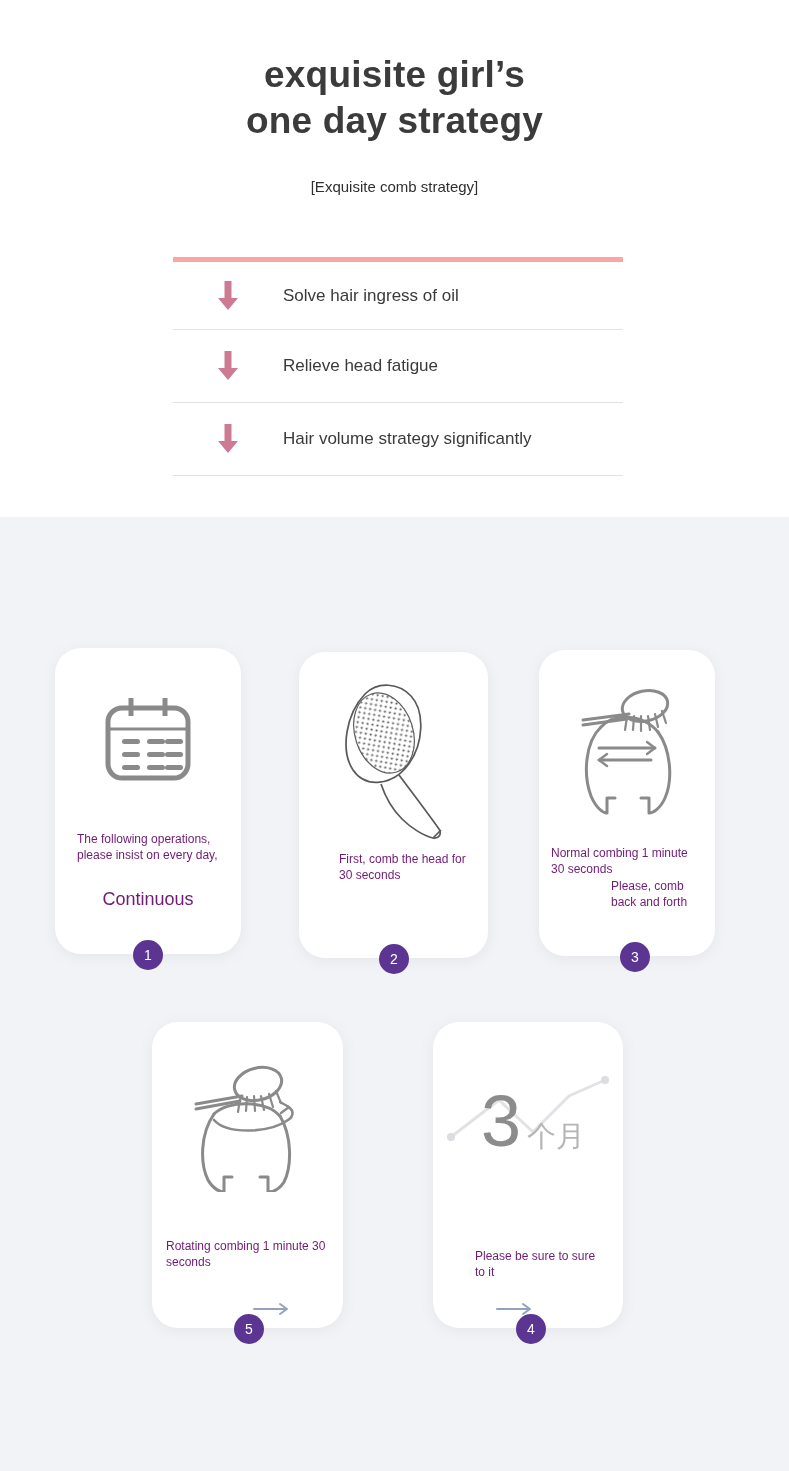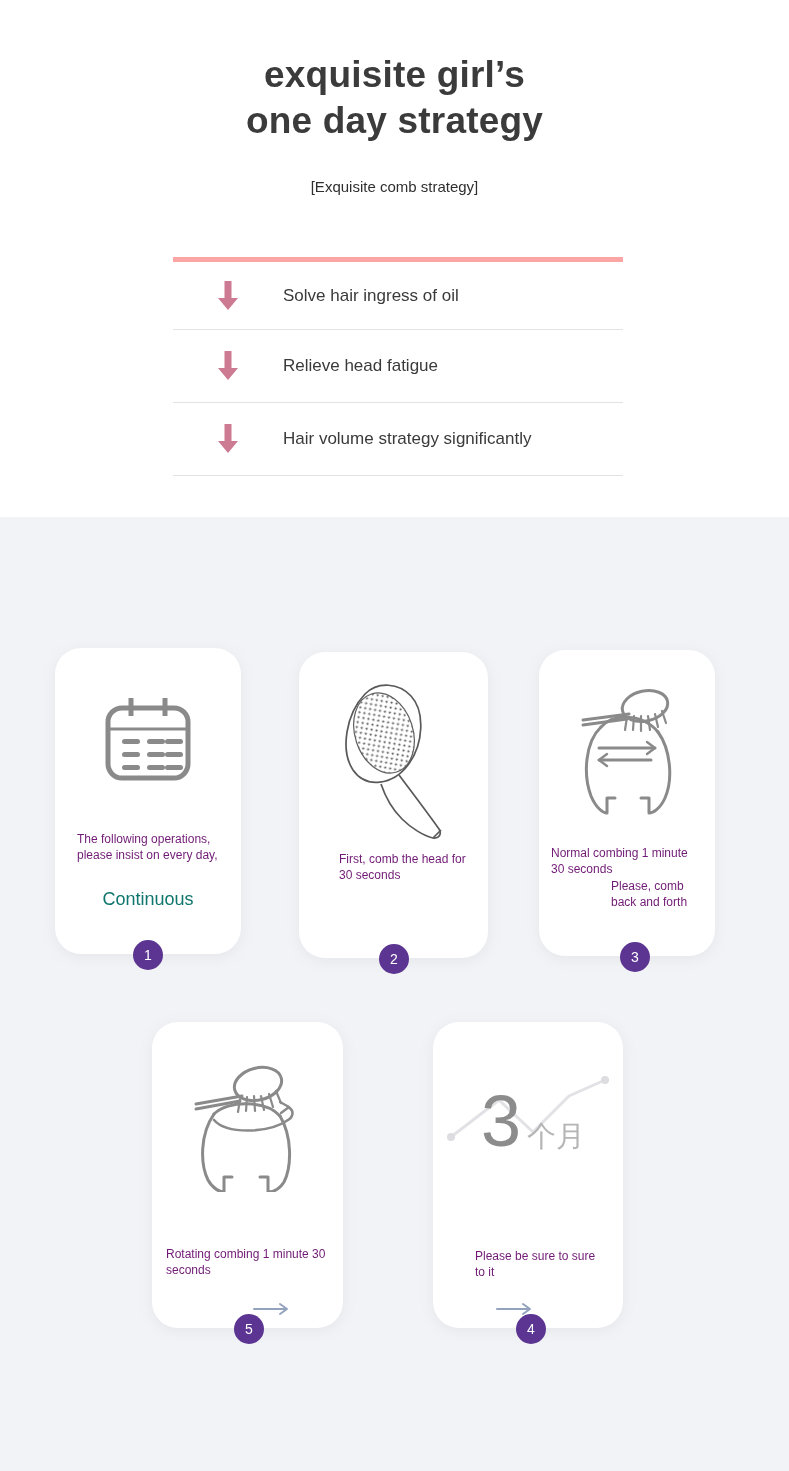--- a/index.html
+++ b/index.html
@@ -106,21 +106,21 @@
     position: absolute;
     left: 16px; right: 16px;
     font-size: 12px;
     line-height: 16px;
     color: #701a75;
   }
   .card-text.indent   { left: 72px; }
   .card-text.big {
     font-size: 18px;
     line-height: 22px;
-    color: #0f766e;
+    color: #701a75;
     text-align: center;
   }
 
   .badge {
     position: absolute;
     width: 30px; height: 30px;
     border-radius: 50%;
     background: #5b3591;
     color: #ffffff;
     font-size: 14px;
@@ -299,21 +299,21 @@
             <path d="M74 40 L75 55"></path>
               <path d="M81 40 L84 54"></path>
             <path d="M89 38 L93 51"></path>
               <path d="M96 35 L101 47"></path>
           </g>
           <path d="M34 64 C46 78 88 78 108 64 C114 60 114 54 108 51" stroke-width="2.6"></path>
           <path d="M100 46 L109 51 L101 57" stroke-width="2.4"></path>
         </g>
       </svg>
     </div>
-    <div class="card-text" style="top:224px; left:14px;">Rotating combing 1 minute 30 seconds</div>
+    <div class="card-text" style="top:216px; left:14px;">Rotating combing 1 minute 30 seconds</div>
     <div class="badge" style="left:82px; top:292px;">5</div>
   </div>
 
   <div class="connector" id="arrow-1-2">
     <svg width="40" height="18" viewBox="0 0 40 18" aria-hidden="true">
       <g fill="none" stroke="#94a3bd" stroke-width="2" stroke-linecap="round" stroke-linejoin="round">
         <path d="M2 9 H34"></path>
           <path d="M28 4 L35 9 L28 14"></path>
       </g>
     </svg>

